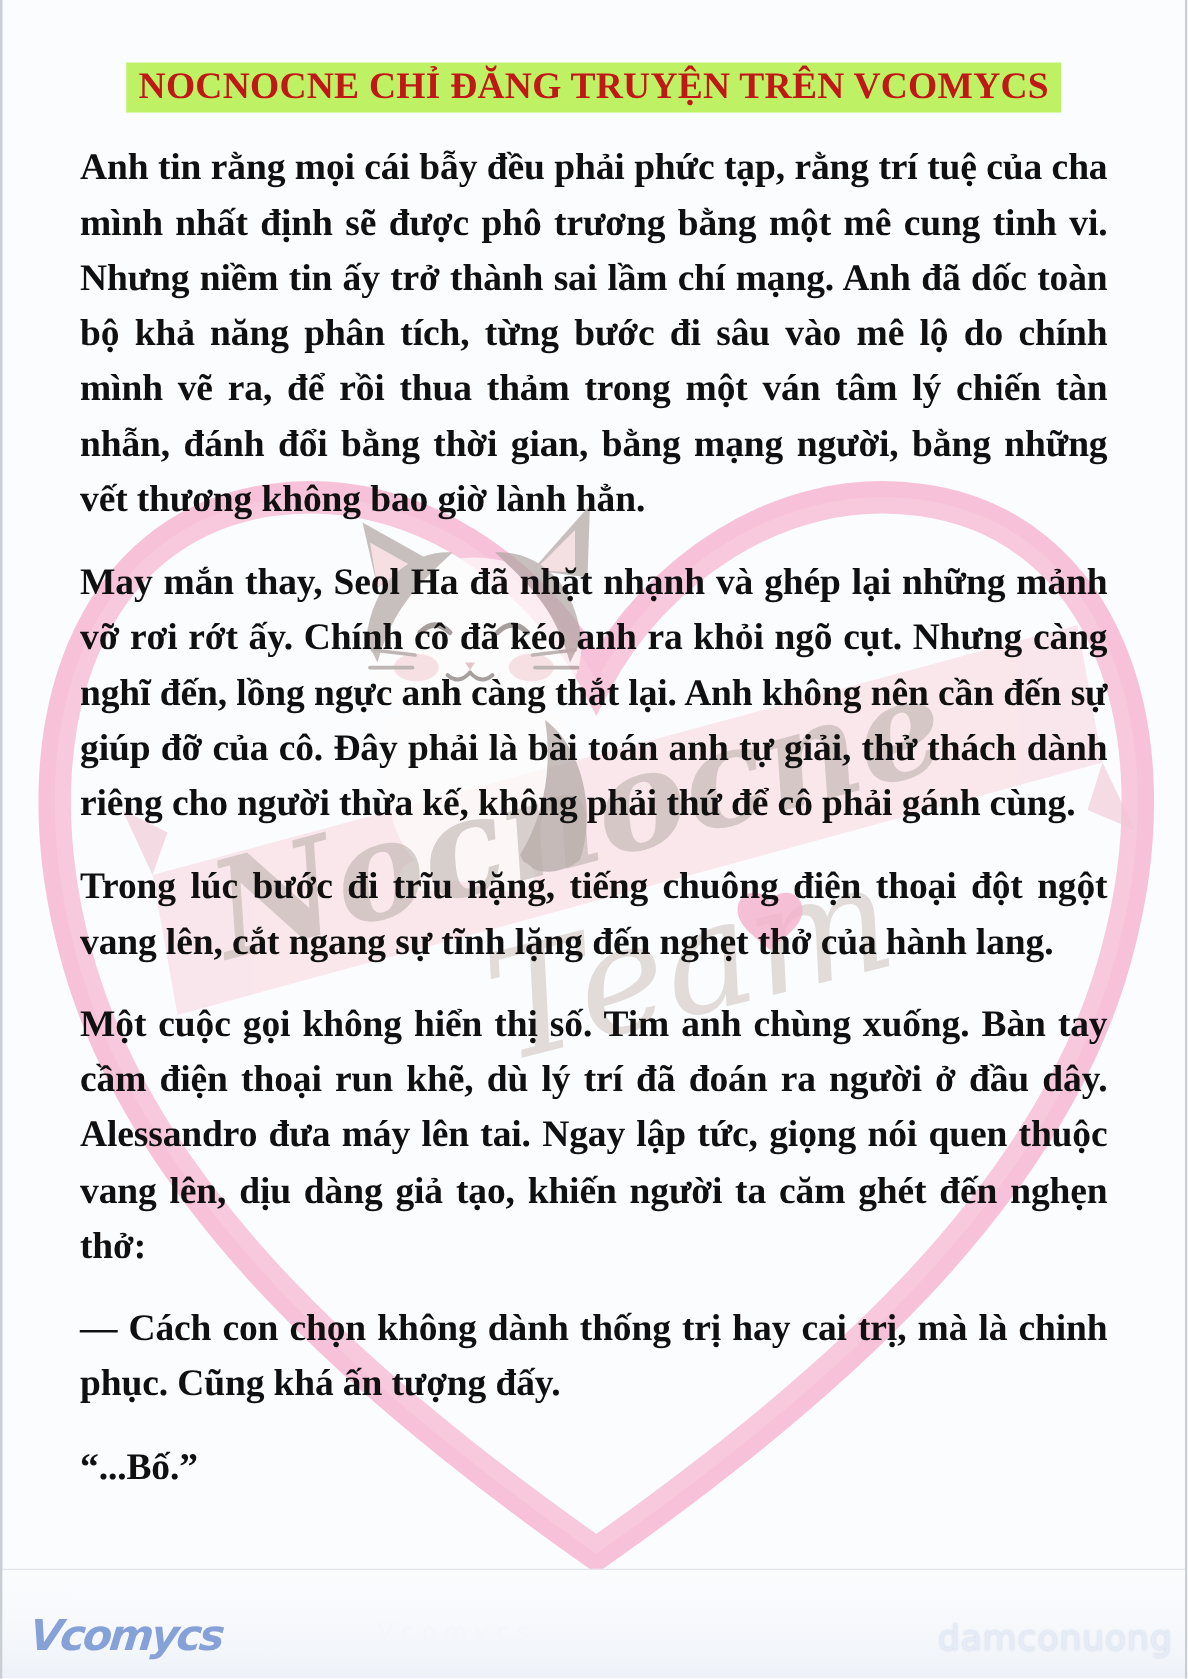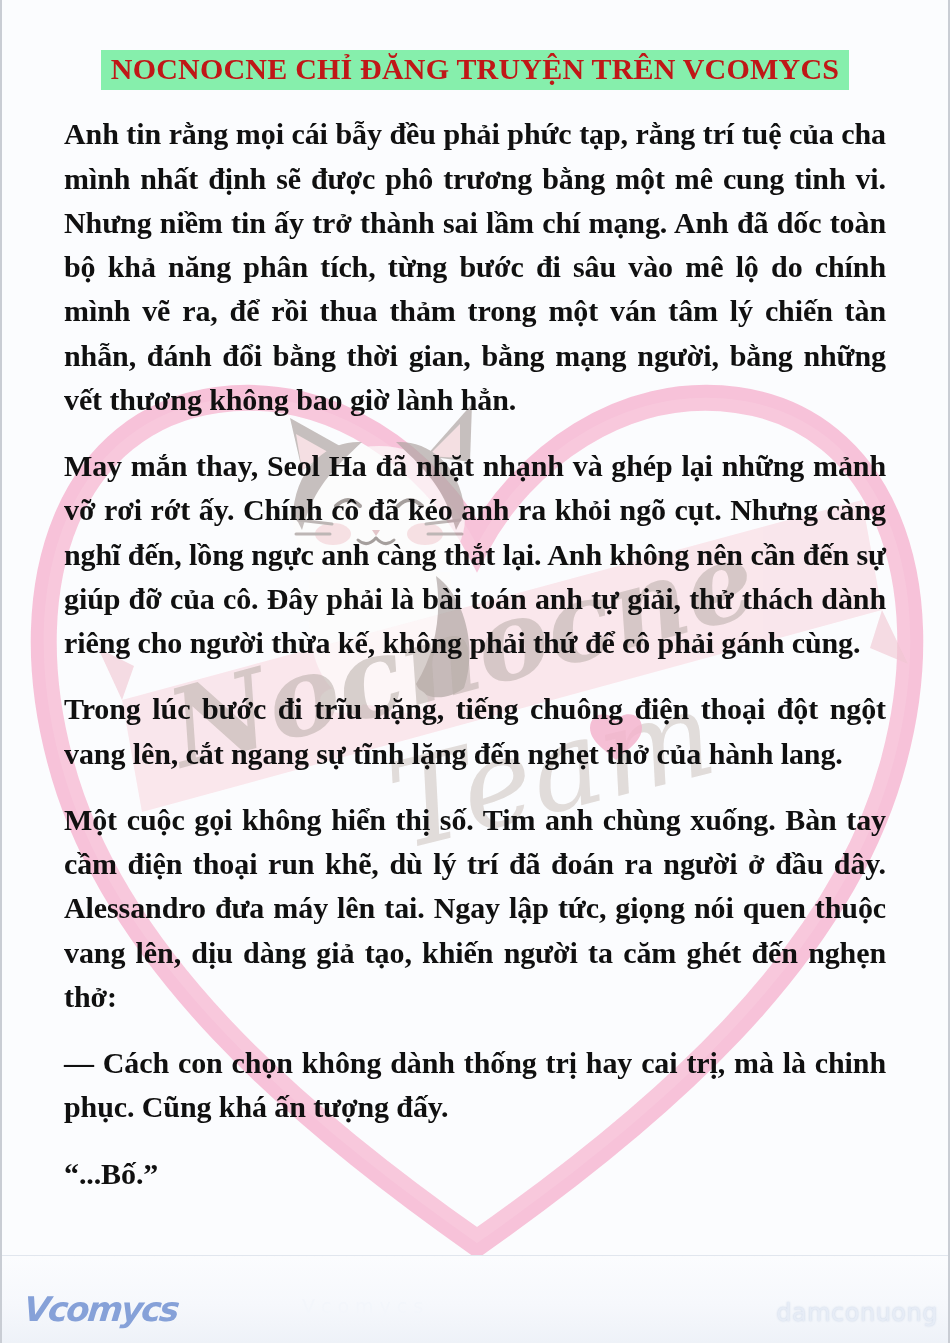--- a/index.html
+++ b/index.html
@@ -42,21 +42,21 @@
     padding-top: 50px;
     padding-bottom: 6px;
   }
   .chapter-title {
     display: inline-block;
     font-family: "Liberation Serif", "DejaVu Serif", serif;
     font-weight: bold;
     font-size: 30px;
     letter-spacing: 0.2px;
     color: #c01717;
-    background: #86efac;
+    background: #bef264;
     padding: 3px 10px 5px 10px;
     line-height: 1.08;
     white-space: nowrap;
   }
 
   .body-text { margin-top: 16px; }
 
   .para {
     font-family: "Liberation Serif", "DejaVu Serif", serif;
     font-weight: bold;
@@ -93,21 +93,21 @@
     letter-spacing: -2px;
     color: #7d9ad6;
     opacity: 0.92;
     transform: skewX(-6deg);
   }
   .footer-right {
     position: absolute;
     right: 14px;
     bottom: 16px;
     font-family: "DejaVu Sans", sans-serif;
-    font-size: 24px;
+    font-size: 28px;
     letter-spacing: 0.5px;
     color: #e6ecf6;
     text-shadow: 0 0 2px rgba(190,205,225,0.85);
   }
   .footer-ghost {
     position: absolute;
     left: 300px;
     bottom: 26px;
     font-family: "DejaVu Sans", sans-serif;
     font-size: 19px;

